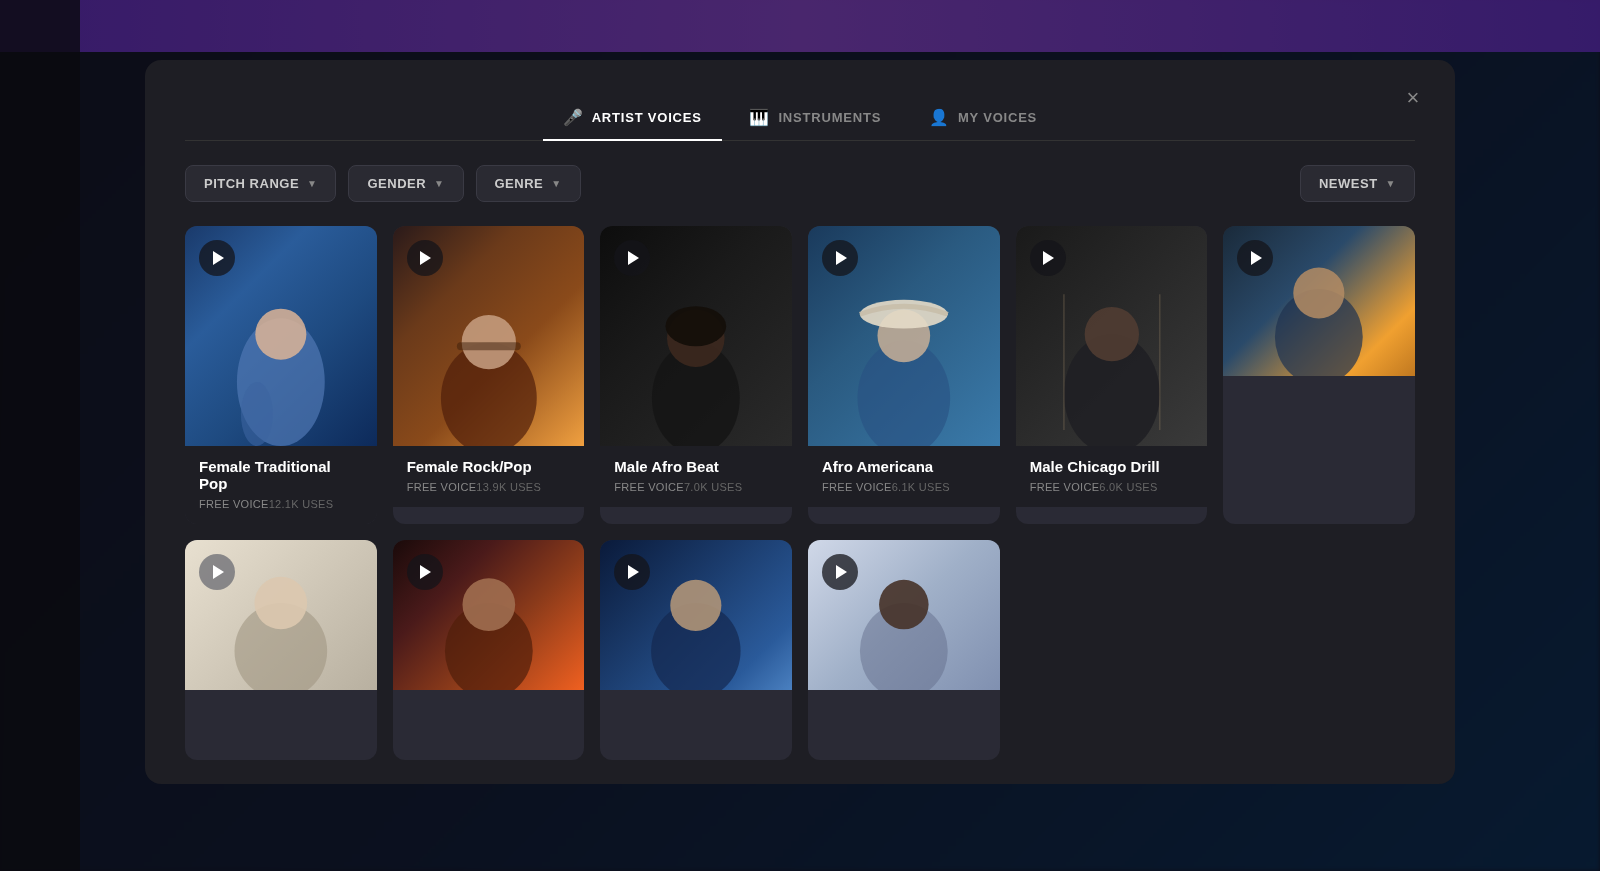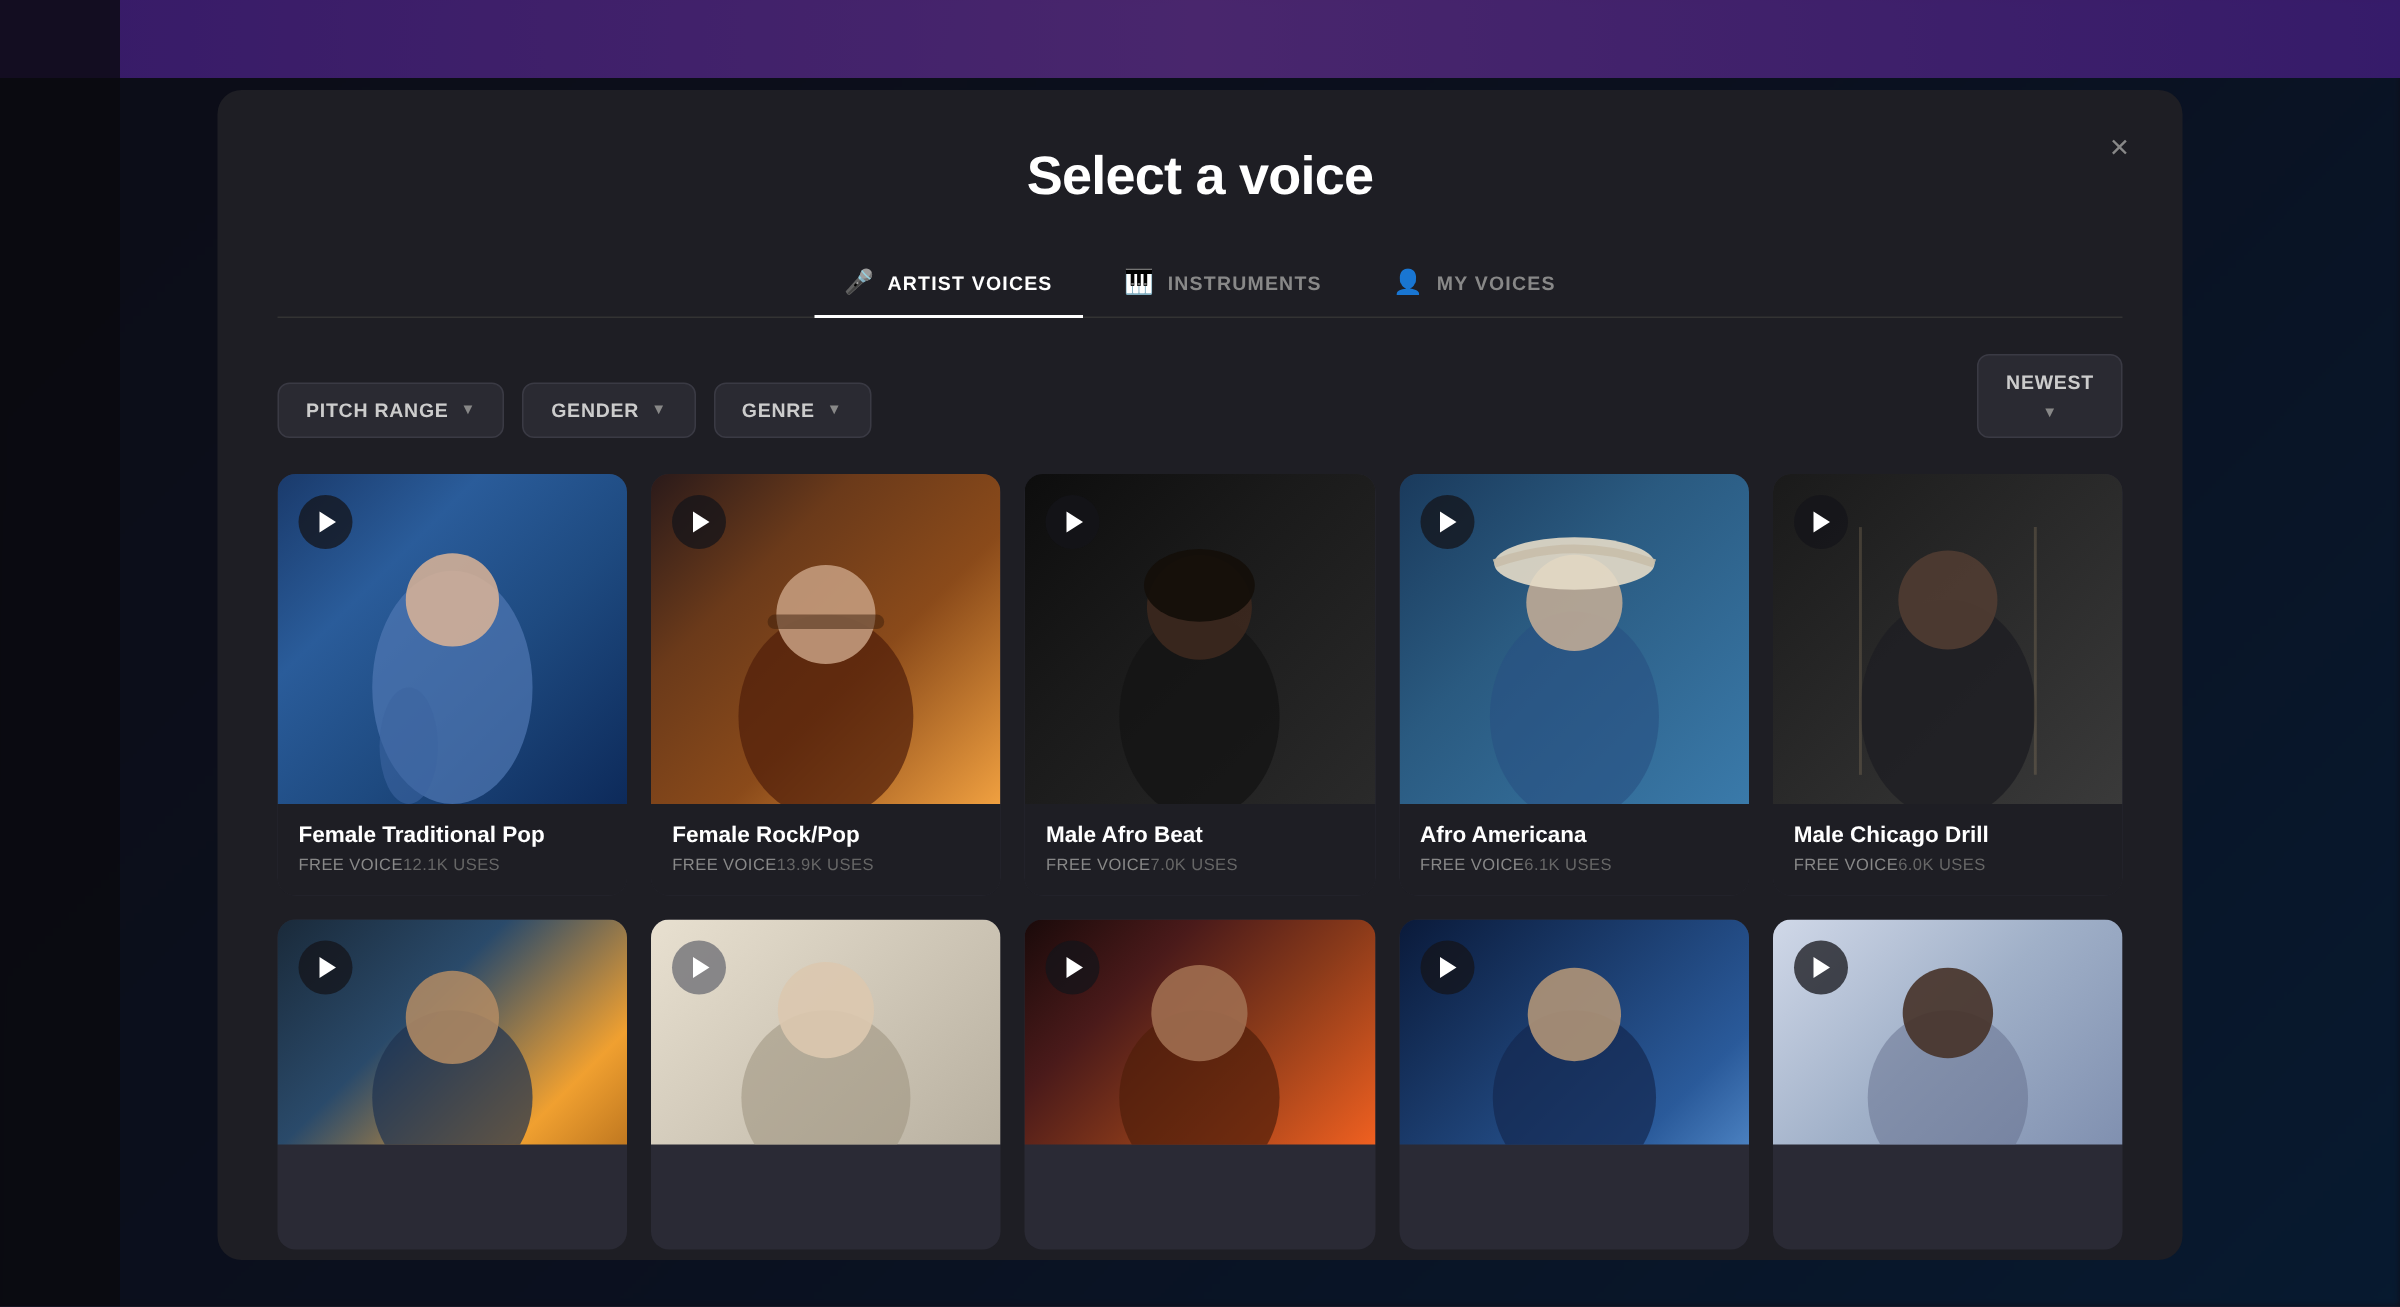--- a/index.html
+++ b/index.html
@@ -162,26 +162,25 @@
       padding: 10px 18px;
       background: #2a2a32;
       border: 1px solid #3a3a44;
       border-radius: 8px;
       color: #ccc;
       font-size: 13px;
       font-weight: 600;
       letter-spacing: 0.5px;
       text-transform: uppercase;
       cursor: pointer;
-      flex-direction: column;
     }
 
     .voice-grid {
       display: grid;
-      grid-template-columns: repeat(5, 1fr);
+      grid-template-columns: repeat(6, 1fr);
       gap: 16px;
       padding: 0 40px 24px;
       overflow-y: auto;
       max-height: 580px;
     }
 
     .voice-card {
       border-radius: 12px;
       overflow: hidden;
       background: #2a2a35;
@@ -303,21 +302,20 @@
 <body>
 
 <div class="bg-blur"></div>
 <div class="top-bar"></div>
 <div class="sidebar"></div>
 
 <div class="modal-overlay">
   <div class="modal">
 
     <div class="modal-header">
-      <h1 class="modal-title">Select a voice</h1>
       <button class="close-btn">×</button>
 
       <div class="tabs">
         <div class="tab active">
           <span class="tab-icon">🎤</span>
           <span>ARTIST VOICES</span>
         </div>
         <div class="tab">
           <span class="tab-icon">🎹</span>
           <span>INSTRUMENTS</span>

